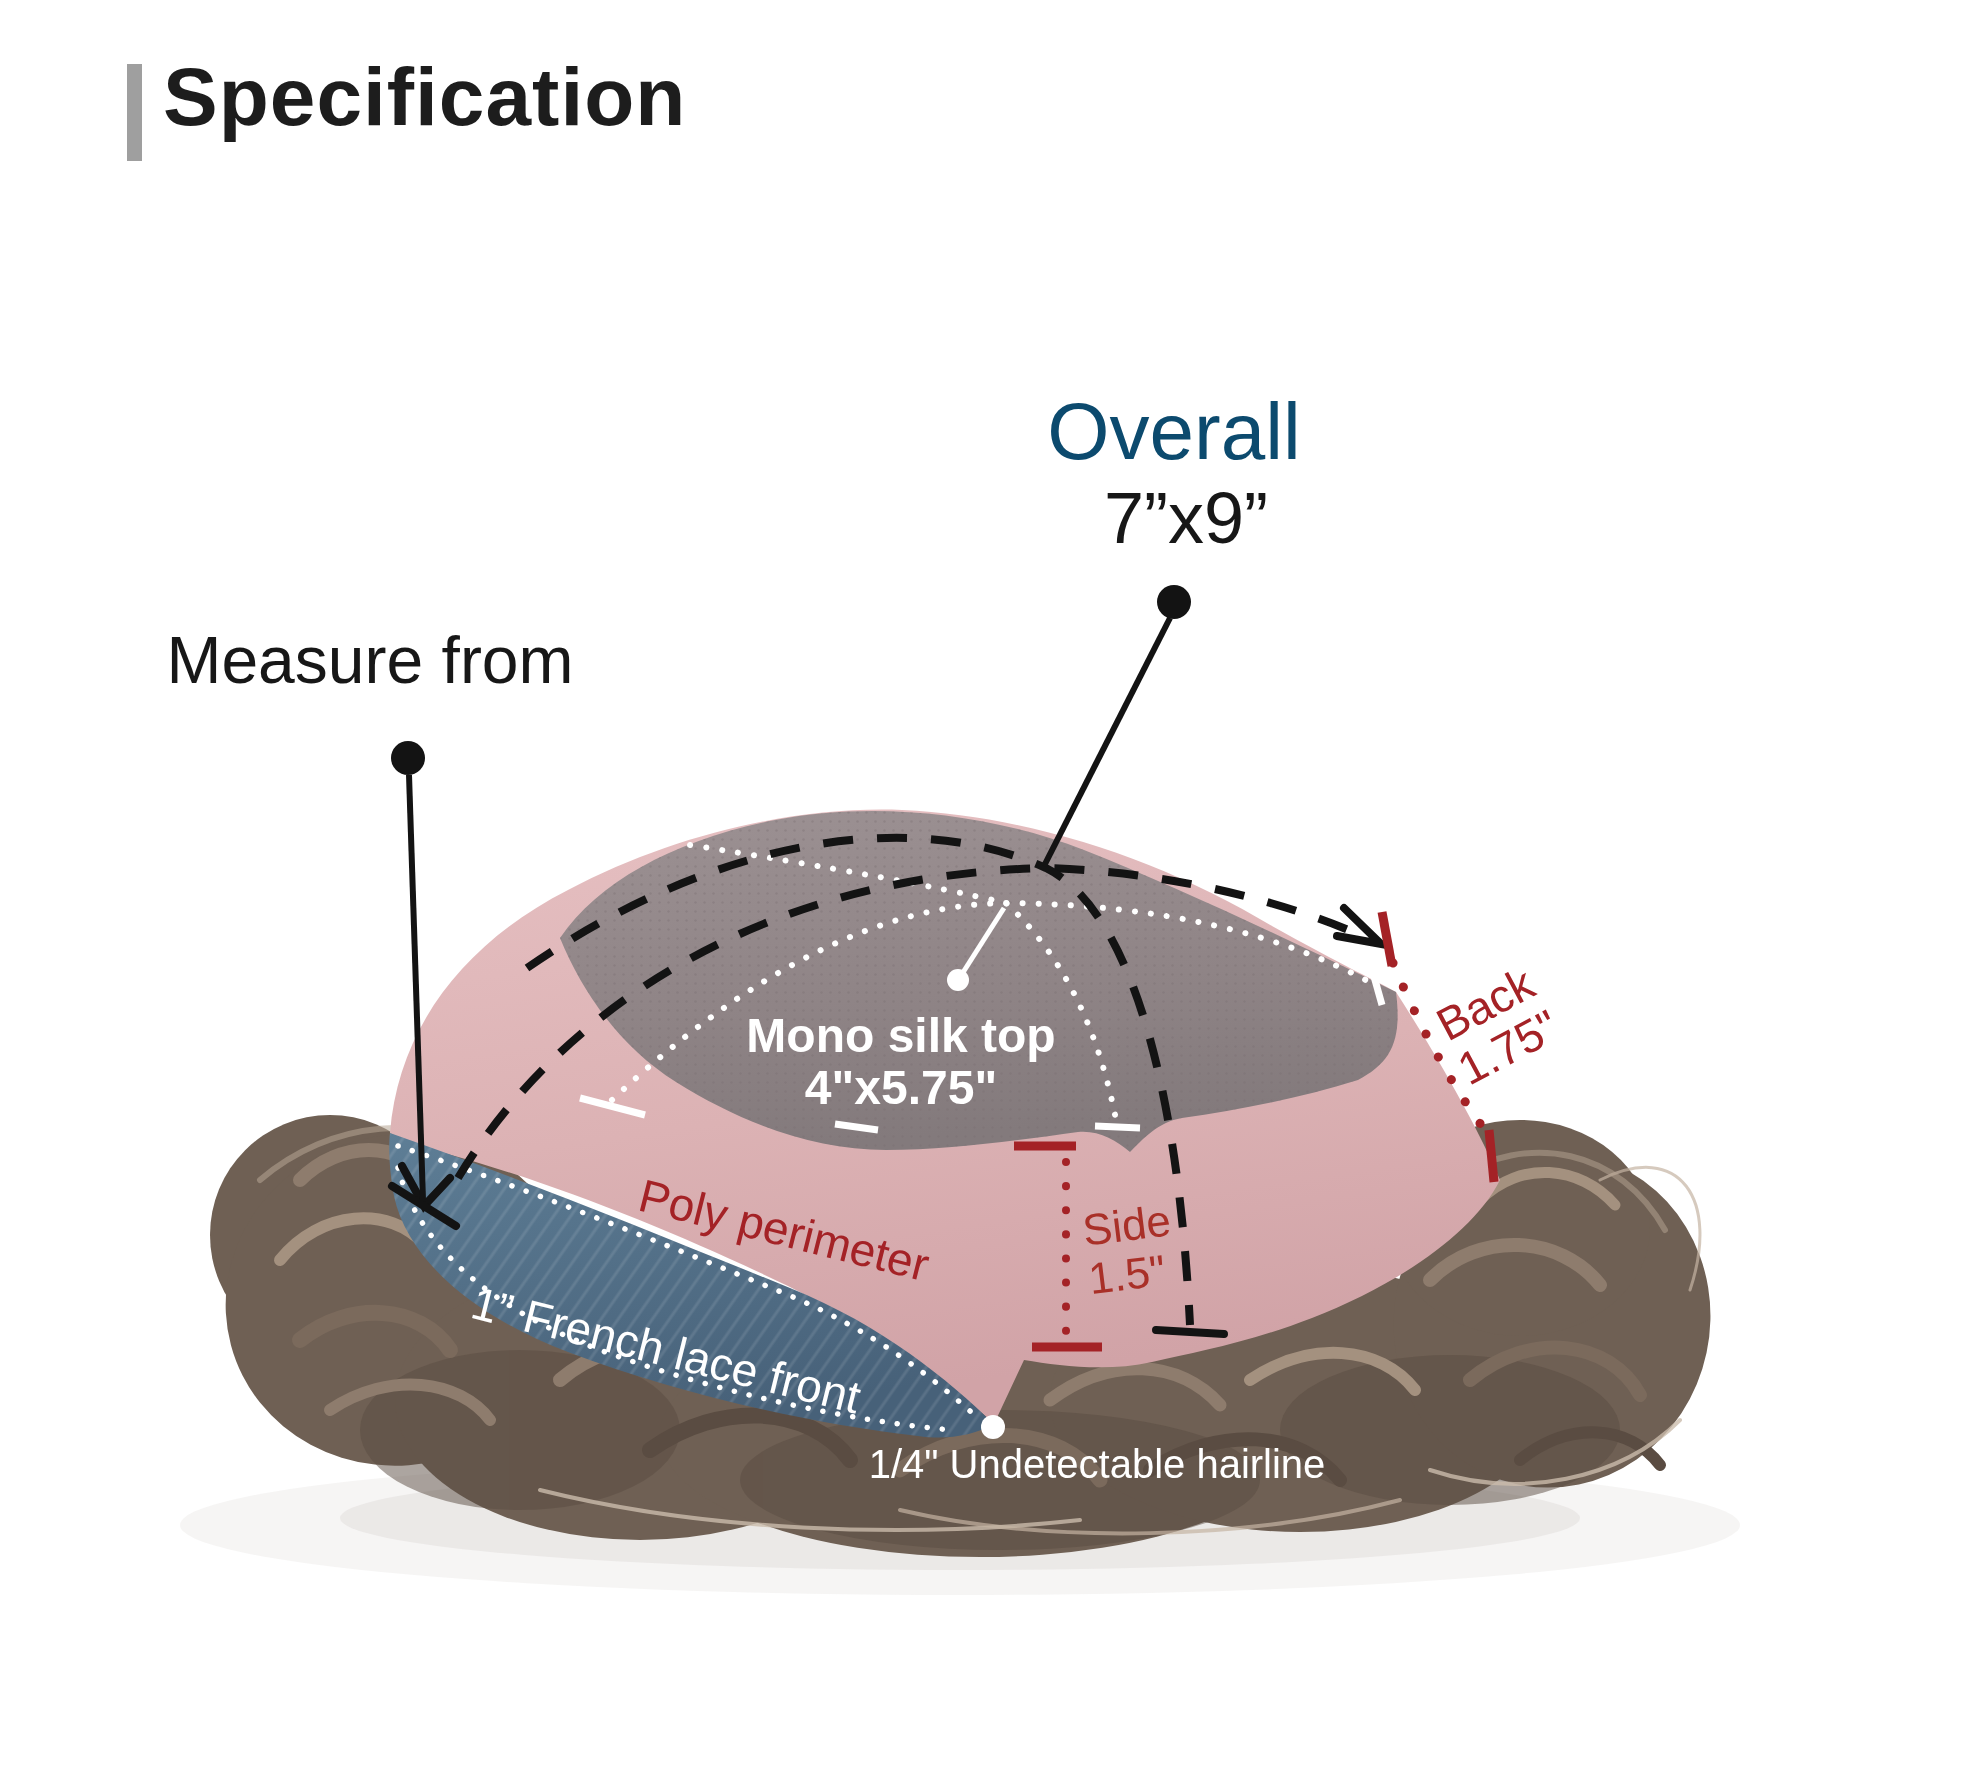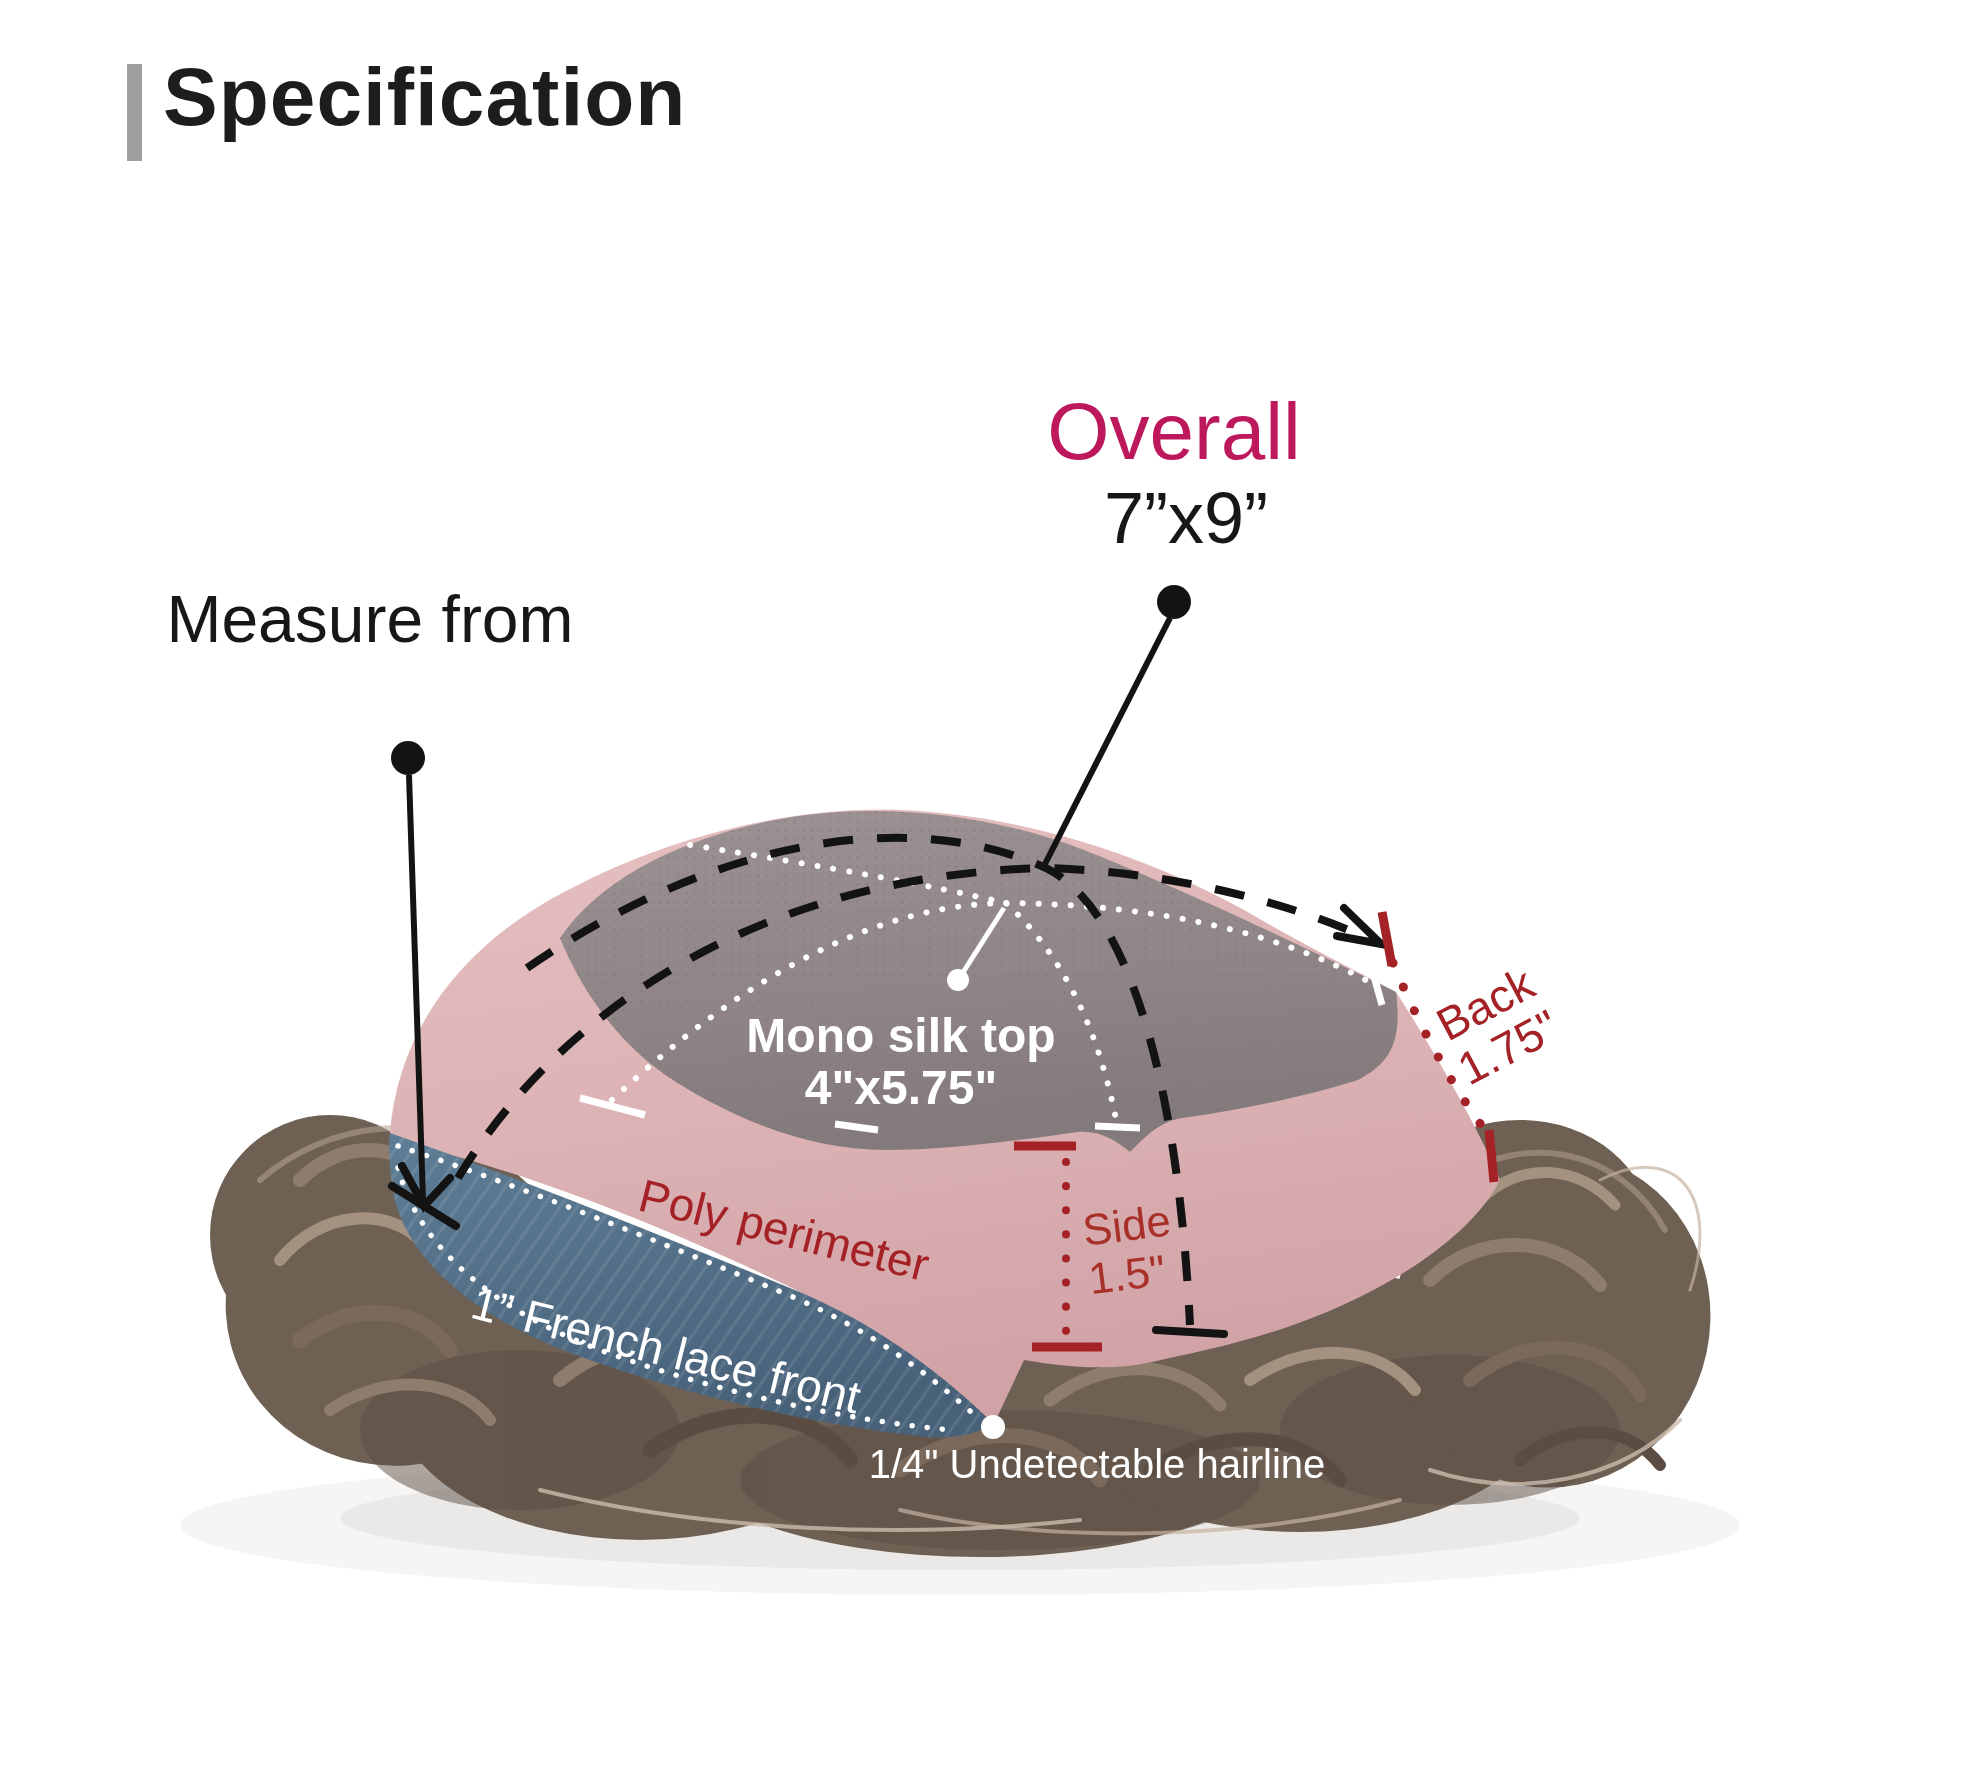--- a/index.html
+++ b/index.html
@@ -8,23 +8,23 @@
     font-family:"Liberation Sans", sans-serif;color:#1c1c1c;
   }
   .title-bar{position:absolute;left:127px;top:64px;width:15px;height:97px;background:#9f9f9f;}
   .title-text{
     position:absolute;left:163px;top:50px;font-size:82px;font-weight:700;color:#1d1d1d;
     letter-spacing:1px;white-space:nowrap;
   }
   .diagram-svg{position:absolute;left:0;top:0;z-index:1;}
   .lbl{position:absolute;z-index:2;white-space:nowrap;}
   .centered{transform:translate(-50%,-50%);}
-  .lbl-overall{left:1174px;top:432px;font-size:80px;font-weight:500;color:#be185d;text-align:center;}
+  .lbl-overall{left:1174px;top:432px;font-size:80px;font-weight:500;color:#0c4a6e;text-align:center;}
   .lbl-overall-value{left:1186px;top:518px;font-size:72px;font-weight:500;color:#171717;}
-  .lbl-measure{left:370px;top:619px;font-size:66px;font-weight:500;color:#171717;text-align:left;line-height:84px;}
+  .lbl-measure{left:370px;top:660px;font-size:66px;font-weight:500;color:#171717;text-align:left;line-height:84px;}
   .lbl-mono{left:901px;top:1062px;font-size:48px;font-weight:700;color:#ffffff;text-align:center;line-height:52px;}
   .lbl-poly{left:784px;top:1230px;font-size:46px;font-weight:500;color:#a42226;
     transform:translate(-50%,-50%) rotate(14deg);}
   .lbl-lace{left:666px;top:1350px;font-size:46px;font-weight:400;color:#ffffff;
     transform:translate(-50%,-50%) rotate(14deg);}
   .lbl-side{left:1080px;top:1206px;font-size:44px;font-weight:500;color:#a93028;line-height:49px;
     transform:rotate(-7deg);transform-origin:left top;}
   .lbl-back{left:1497px;top:1026px;font-size:46px;font-weight:500;color:#a42226;text-align:center;line-height:49px;
     transform:translate(-50%,-50%) rotate(-28deg);}
   .lbl-hairline{left:1097px;top:1464px;font-size:40px;font-weight:400;color:#ffffff;}

